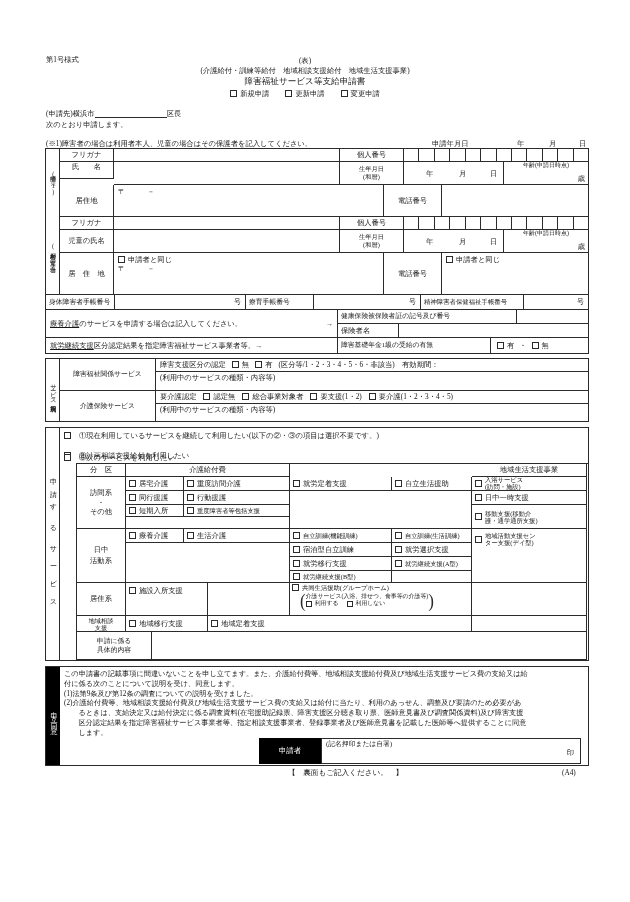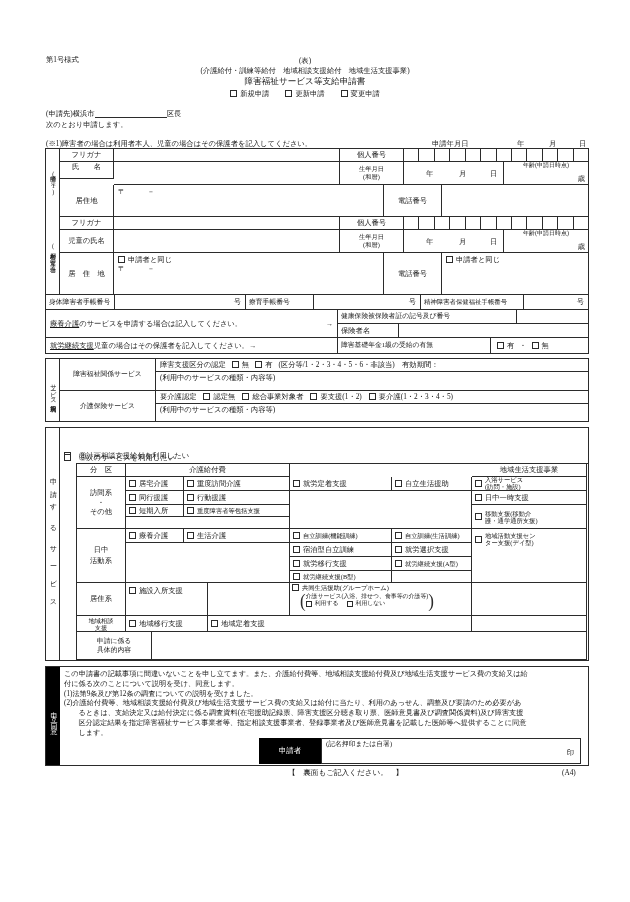--- a/index.html
+++ b/index.html
@@ -184,21 +184,21 @@
     <div class="a bR bB vctr" style="left:0;top:15px;width:292px;height:28px;padding:0 4px;justify-content:space-between">
       <span><u>療養介護</u><span>のサービスを申請する場合は記入してください。</span></span>
       <span>→</span>
     </div>
     <div class="a bR bB vctr" style="left:292px;top:15px;width:179px;height:14px;padding-left:3px;font-size:6.8px">健康保険被保険者証の記号及び番号</div>
     <div class="a bB" style="left:471px;top:15px;width:71px;height:14px"></div>
     <div class="a bR bB vctr" style="left:292px;top:29px;width:61px;height:14px;padding-left:3px">保険者名</div>
     <div class="a bB" style="left:353px;top:29px;width:189px;height:14px"></div>
 
     <div class="a bR vctr" style="left:0;top:43px;width:292px;height:15px;padding:0 4px">
-      <span><u>就労継続支援</u><span>児童の場合はその保護者を記入してください。→</span></span>
+      <span><u>就労継続支援</u><span>区分認定結果を指定障害福祉サービス事業者等。→</span></span>
     </div>
     <div class="a bR vctr" style="left:292px;top:43px;width:153px;height:15px;padding-left:3px;font-size:6.8px">障害基礎年金1級の受給の有無</div>
     <div class="a vctr" style="left:445px;top:43px;width:97px;height:15px;padding-left:6px;gap:5px">
       <span class="row">
           <i class="cb"></i>
           <span>有</span>
         </span>
       <span>・</span>
       <span class="row">
           <i class="cb"></i>
@@ -250,20 +250,24 @@
     <div class="a" style="left:110px;top:45px;width:432px;height:17px;padding:1px 4px">
       <span>(利用中のサービスの種類・内容等)</span>
     </div>
   </div>
 
   <div class="a box" style="left:45px;top:427px;width:544px;height:234px">
     <div class="a bR ctr" style="left:0;top:0;width:14px;height:232px">
       <span class="vl" style="font-size:7px;letter-spacing:13px">申請するサービス</span>
     </div>
 
+    <div class="a row" style="left:18px;top:3px;gap:5px">
+        <i class="cb"></i>
+        <span>①現在利用しているサービスを継続して利用したい(以下の②・③の項目は選択不要です。)</span>
+      </div>
     <div class="a row" style="left:18px;top:23px;gap:5px">
         <i class="cb"></i>
         <span>②計画相談支援給付を利用したい</span>
       </div>
     <div class="a row" style="left:18px;top:25px;gap:5px">
         <i class="cb"></i>
         <span>③次のサービスを利用したい</span>
       </div>
 
     <div class="a" style="left:30px;top:35px;width:512px;height:197px;border:1px solid #2b2b2b;border-right:none;border-bottom:none">

